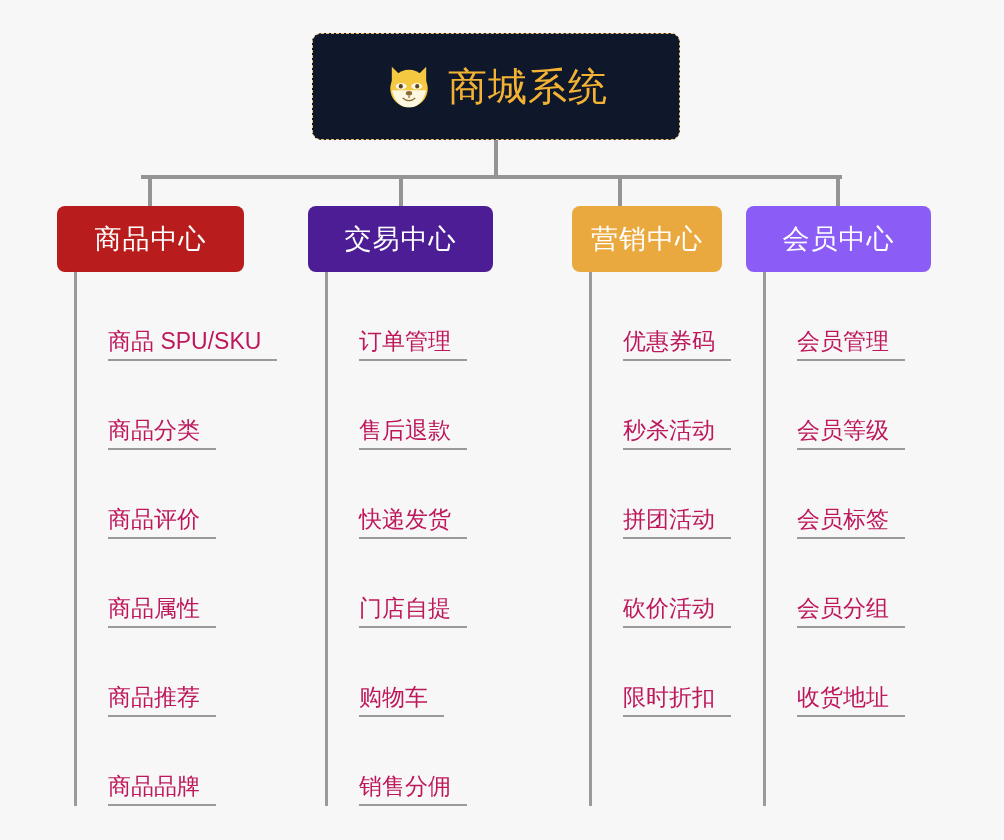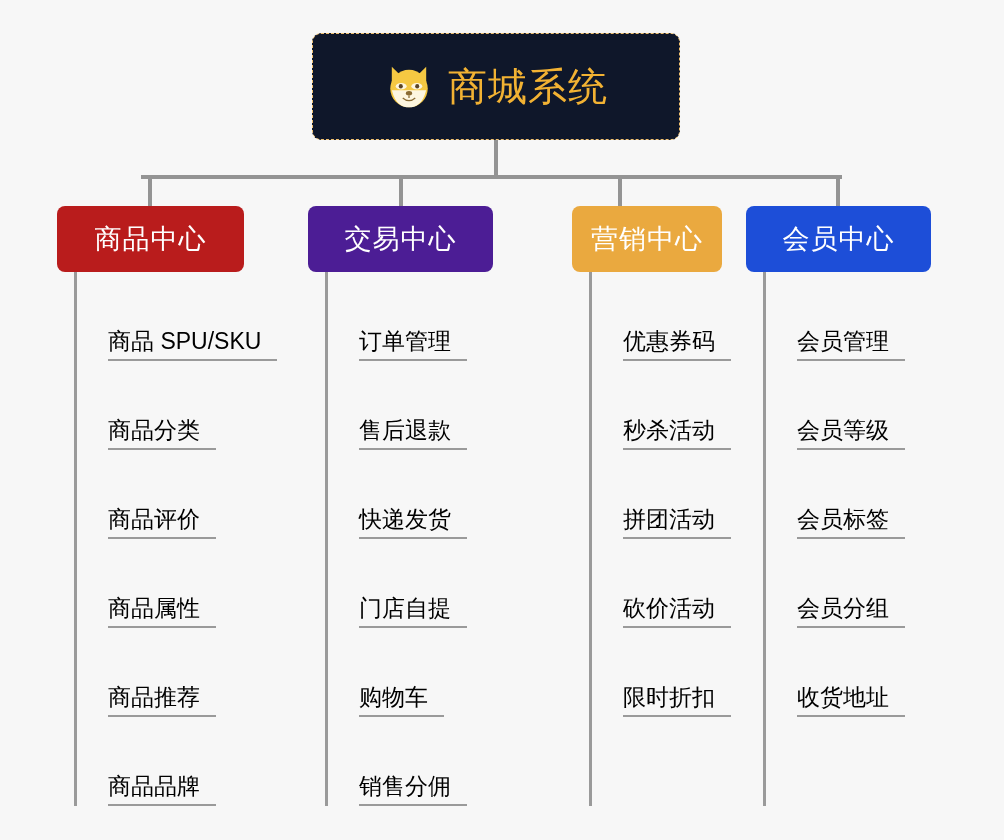--- a/index.html
+++ b/index.html
@@ -94,21 +94,21 @@
   .leaf {
     position: relative;
     height: 89px;
     box-sizing: border-box;
     display: flex;
     align-items: flex-end;
     padding-left: 34px;
   }
   .leaf-label {
     font-size: 23px;
-    color: #000000;
+    color: #be185d;
     line-height: 1.15;
     white-space: nowrap;
     padding: 0 16px 5px 0;
     border-bottom: 2px solid #9a9a9a;
   }
 </style>
 </head>
 <body>
 
 <div id="canvas">
@@ -212,21 +212,21 @@
       <div class="leaf">
         <span class="leaf-label">砍价活动</span>
       </div>
       <div class="leaf">
         <span class="leaf-label">限时折扣</span>
       </div>
     </div>
   </div>
 
   <div class="column" style="left:746px; width:185px;">
-    <div class="cat-header" style="background:#1d4ed8;">
+    <div class="cat-header" style="background:#8b5cf6;">
       <span>会员中心</span>
     </div>
     <div class="trunk" style="height:534px;"></div>
     <div class="leaf-list">
       <div class="leaf">
         <span class="leaf-label">会员管理</span>
       </div>
       <div class="leaf">
         <span class="leaf-label">会员等级</span>
       </div>

